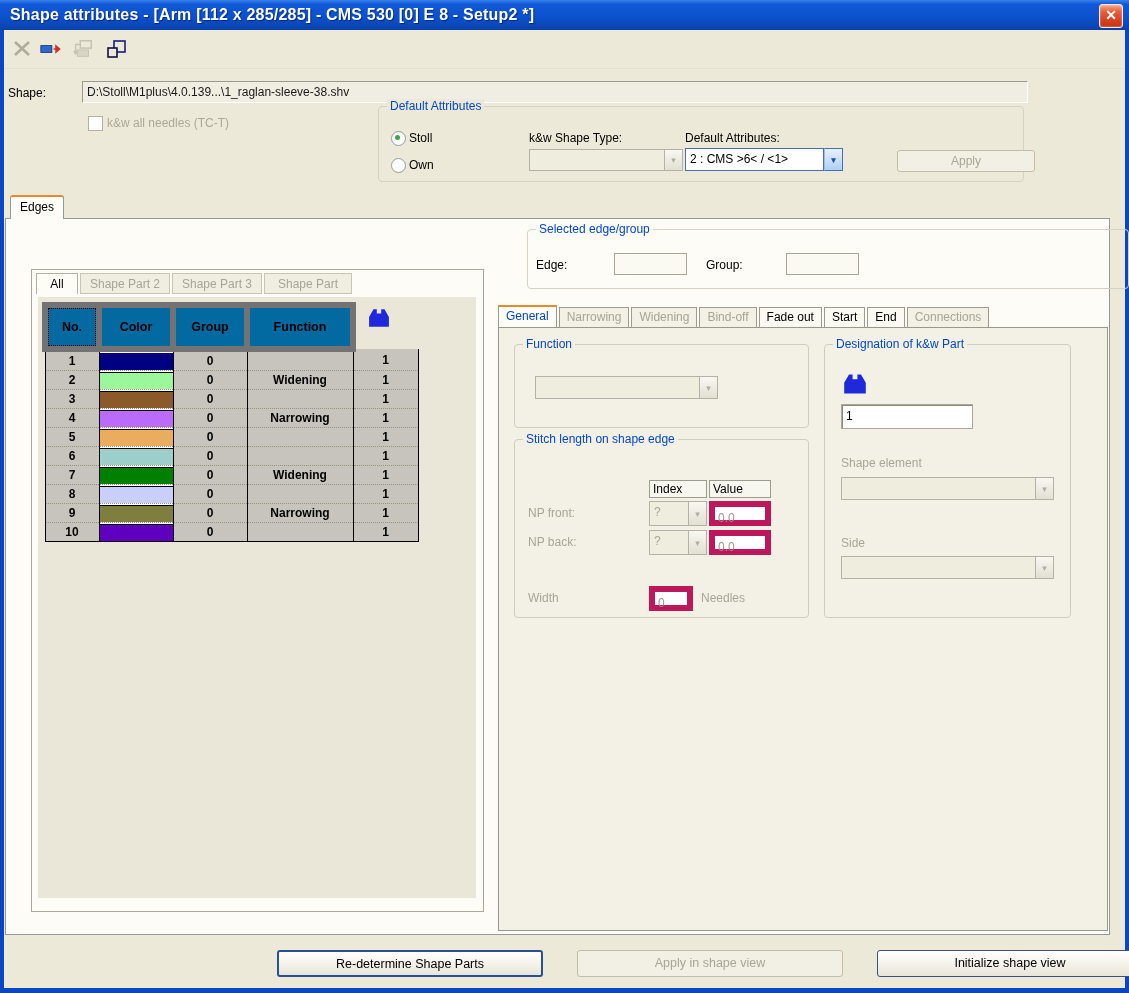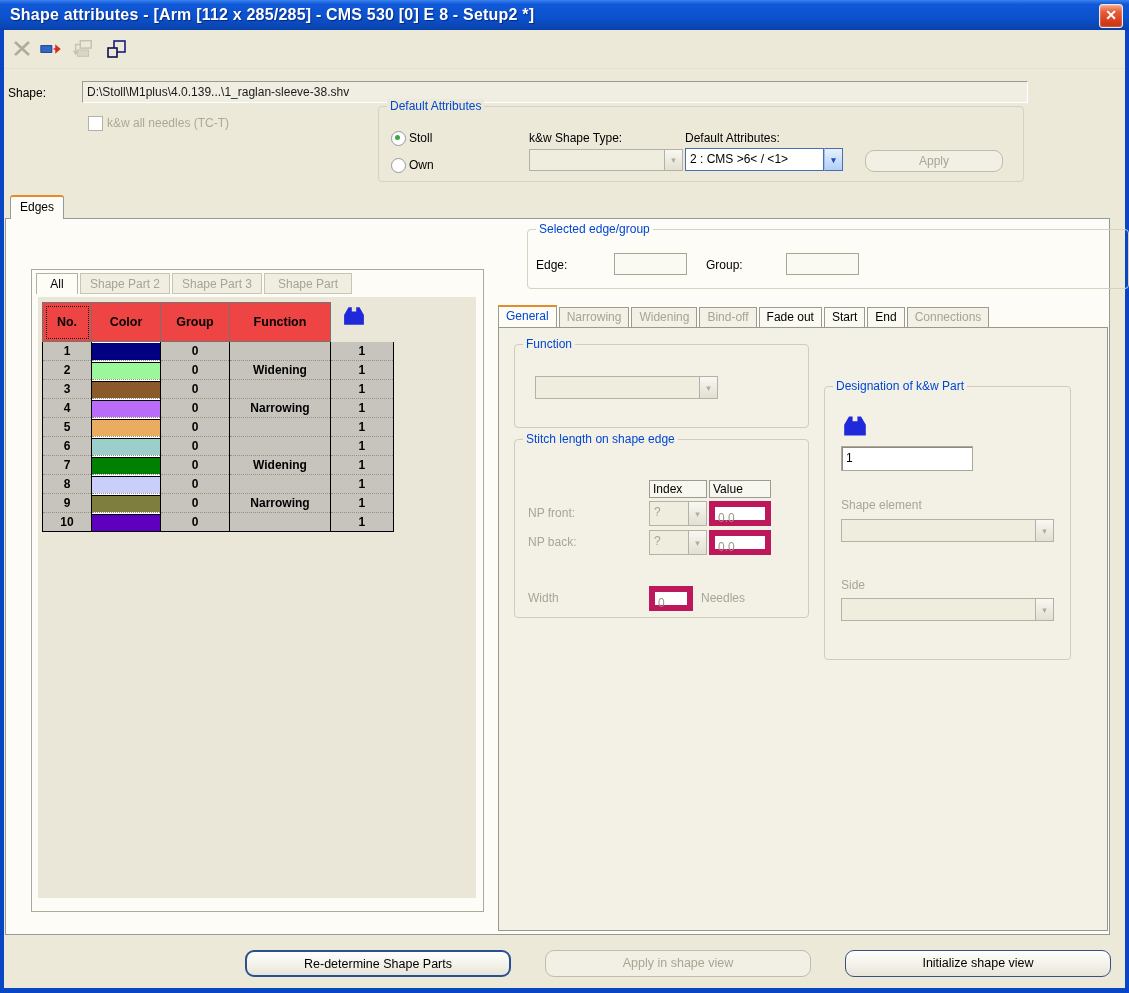--- a/index.html
+++ b/index.html
@@ -53,42 +53,42 @@
 
   .combo{position:absolute;display:flex;box-sizing:border-box;}
   .combo .cfield{flex:1;border:1px solid #B5B2A5;border-right:none;background:#EFEDDE;line-height:20px;padding-left:4px;color:#A8A595;overflow:hidden;white-space:nowrap;}
   .combo .cbtn{width:17px;border:1px solid #B5B2A5;background:linear-gradient(#F8F7F2,#E2E0D2);color:#B0AD9E;
     display:flex;align-items:center;justify-content:center;font-size:9px;}
   .combo.enabled .cfield{background:#fff;border:1px solid #4B6EAF;color:#000;}
   .combo.enabled .cbtn{background:linear-gradient(#E8F1FD,#CCE0FA 50%,#AFD0F8);border:1px solid #4B6EAF;border-left:1px solid #9EBEE6;color:#1C50B0;font-weight:bold;}
   #kwshape-combo{left:150px;top:42px;width:154px;height:22px;}
   #defattr-combo{left:306px;top:41px;width:158px;height:23px;}
 
-  .btn{box-sizing:border-box;text-align:center;border-radius:9px;
-    background:linear-gradient(#FFFFFF,#F2F0E7 60%,#E8E6DA);border:1px solid #39517E;}
+  .btn{box-sizing:border-box;text-align:center;border-radius:3px;
+    background:linear-gradient(#FFFFFF,#F2F0E7 60%,#E8E6DA);border:1px solid #39517E;margin-left:32px;}
   .btn.disabled{background:#F2F0E5;border:1px solid #C0BDA9;color:#A8A595;}
   #apply-btn{left:486px;top:43px;width:138px;height:22px;line-height:20px;}
 
   
   .mtab{position:absolute;box-sizing:border-box;border:1px solid #919B9C;border-bottom:none;
     border-radius:3px 3px 0 0;padding:0 9px;line-height:20px;}
   #tab-edges{left:10px;top:195px;height:24px;background:#FDFCF7;border-top:2px solid #E68B2C;z-index:3;}
   #tab-markings{left:73px;top:198px;height:20px;background:linear-gradient(#FEFEFA,#EFEDE0);margin-top:20px;}
   #main-page{left:5px;top:218px;width:1105px;height:717px;background:#FDFCF7;border:1px solid #919B9C;box-sizing:border-box;z-index:1;}
 
   
   #left-box{left:25px;top:50px;width:453px;height:643px;background:#FDFCF7;border:1px solid #ABA99B;box-sizing:border-box;}
   .ptab{position:absolute;top:3px;height:21px;line-height:21px;box-sizing:border-box;padding:0 8px;text-align:center;}
   .ptab.active{background:#FDFCF7;border:1px solid #B3B1A2;border-bottom:none;color:#000;}
   .ptab.off{background:#F0EEE1;border:1px solid #C8C5B4;color:#A6A493;}
   #bpanel{left:6px;top:27px;width:438px;height:601px;background:#EAE7D8;}
 
   
   .etable{position:absolute;left:4px;top:5px;border-collapse:collapse;font-weight:bold;font-size:12px;}
-  .etable th{border:1px solid #737373;background:#ef4444;height:36px;font-size:12.5px;}
+  .etable th{border:6px solid #737373;background:#0369a1;height:36px;font-size:12.5px;}
   .etable th.kwh{border:none;border-left:1px solid #000;background:transparent;text-align:left;vertical-align:top;padding:3px 0 0 12px;}
   .etable td{border-left:1px solid #000;border-right:1px solid #000;border-bottom:1px dotted #94927F;
     background:#C6C4BC;text-align:center;height:18px;padding:0;}
   .etable tr:last-child td{border-bottom:1px solid #000;}
   .etable td.color{background:#fff;padding:0;}
   .etable td.color .swatch{height:17px;margin:0;border-top:1px solid #000;box-sizing:border-box;}
   .etable tr:first-child td.color .swatch{border-top:none;}
   .w-no{width:46px;} .w-color{width:66px;} .w-group{width:66px;} .w-func{width:98px;} .w-kw{width:50px;}
   .focus-dotted{outline:1px dotted #000;outline-offset:-4px;}
 
@@ -118,21 +118,21 @@
   #val-hdr{left:194px;top:40px;width:62px;height:18px;}
   .glabel{color:#A8A595;}
   #npf-label{left:13px;top:66px;} #npb-label{left:13px;top:95px;} #width-label{left:13px;top:151px;} #needles-label{left:186px;top:151px;}
   #npf-combo{left:134px;top:61px;width:58px;height:25px;}
   #npb-combo{left:134px;top:90px;width:58px;height:25px;}
   .valbox{box-sizing:border-box;background:#fff;border:6px solid #be185d;color:#9A978A;line-height:23px;padding-left:3px;}
   #npf-val{left:194px;top:61px;width:62px;height:25px;}
   #npb-val{left:194px;top:90px;width:62px;height:25px;}
   #width-val{left:134px;top:146px;width:44px;height:25px;}
 
-  #desig-group{left:325px;top:16px;width:245px;height:272px;margin-top:42px;}
+  #desig-group{left:325px;top:16px;width:245px;height:272px;}
   #desig-input{left:16px;top:59px;width:132px;height:25px;background:#fff;border:1px solid #ACA899;
     box-shadow:inset 1px 1px 0 #8D8A7D;line-height:23px;padding-left:4px;color:#000;box-sizing:border-box;}
   #shape-el-label{left:16px;top:111px;} #side-label{left:16px;top:191px;}
   #shape-el-combo{left:16px;top:132px;width:213px;height:23px;}
   #side-combo{left:16px;top:211px;width:213px;height:23px;}
 
   
   .footbtn{top:950px;width:266px;height:27px;line-height:24px;font-size:12.5px;}
   #btn-redetermine{left:245px;border:2px solid #29508F;}
   #btn-applyview{left:545px;line-height:25px;}

